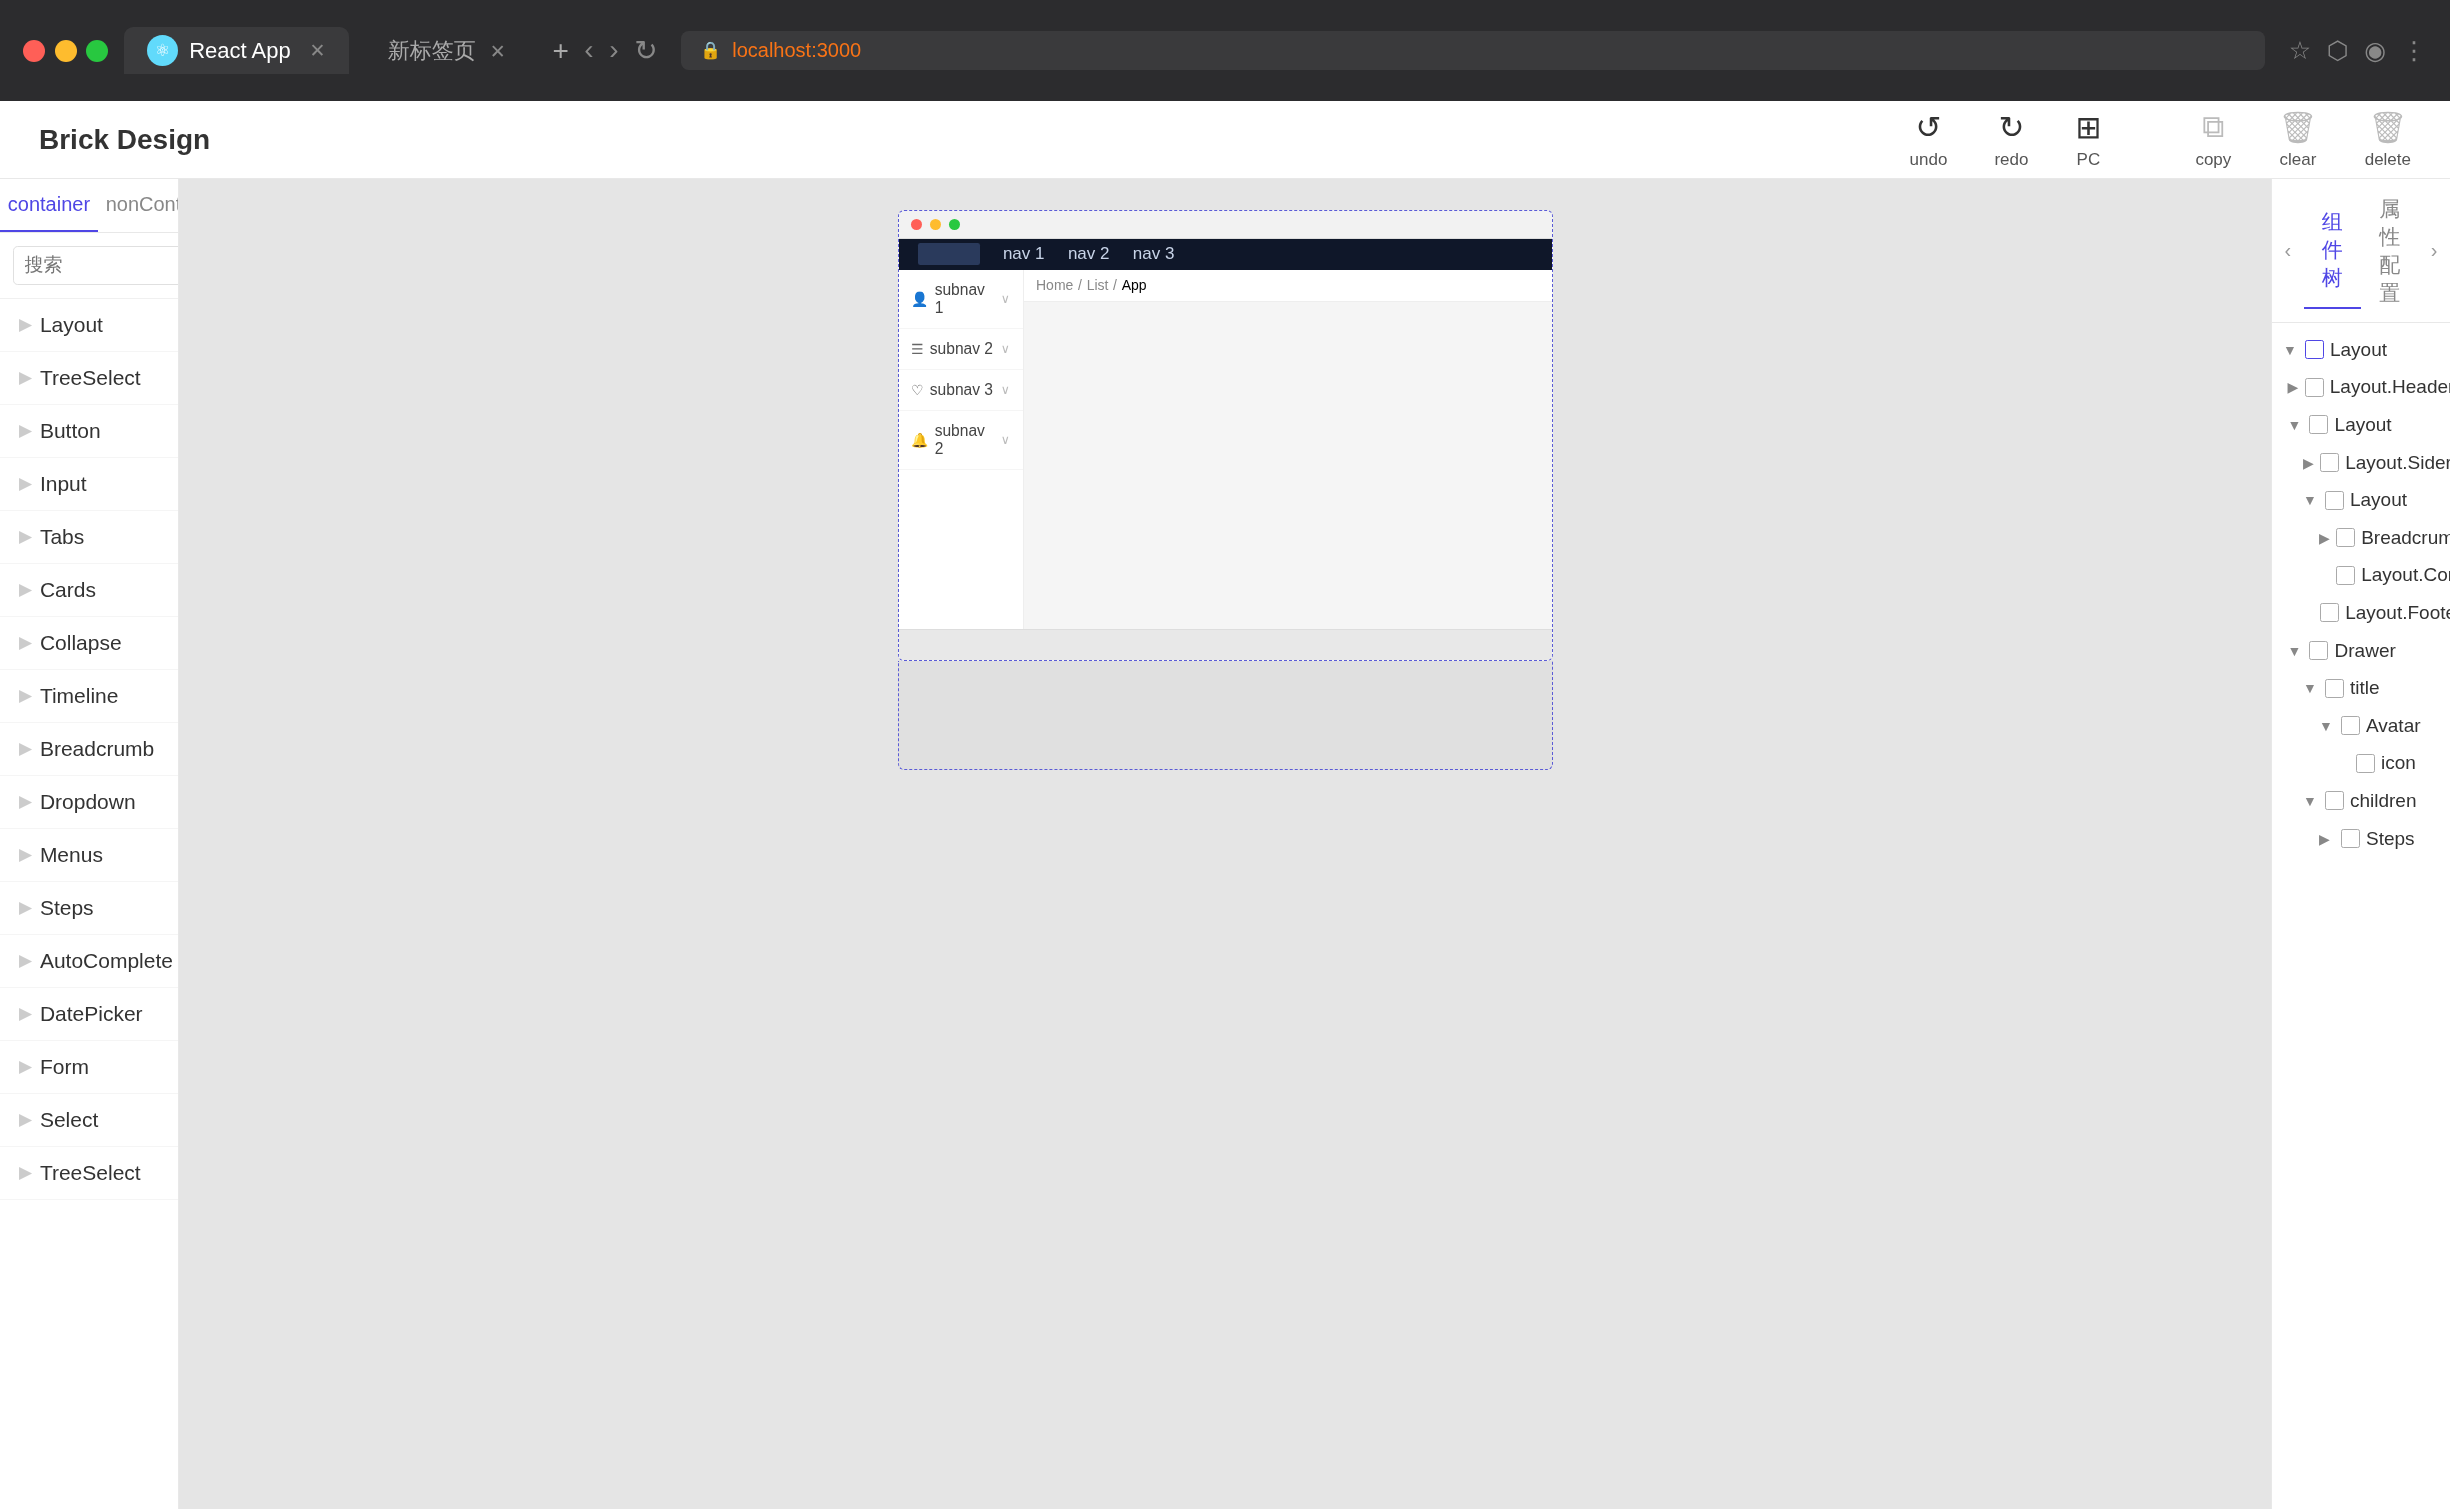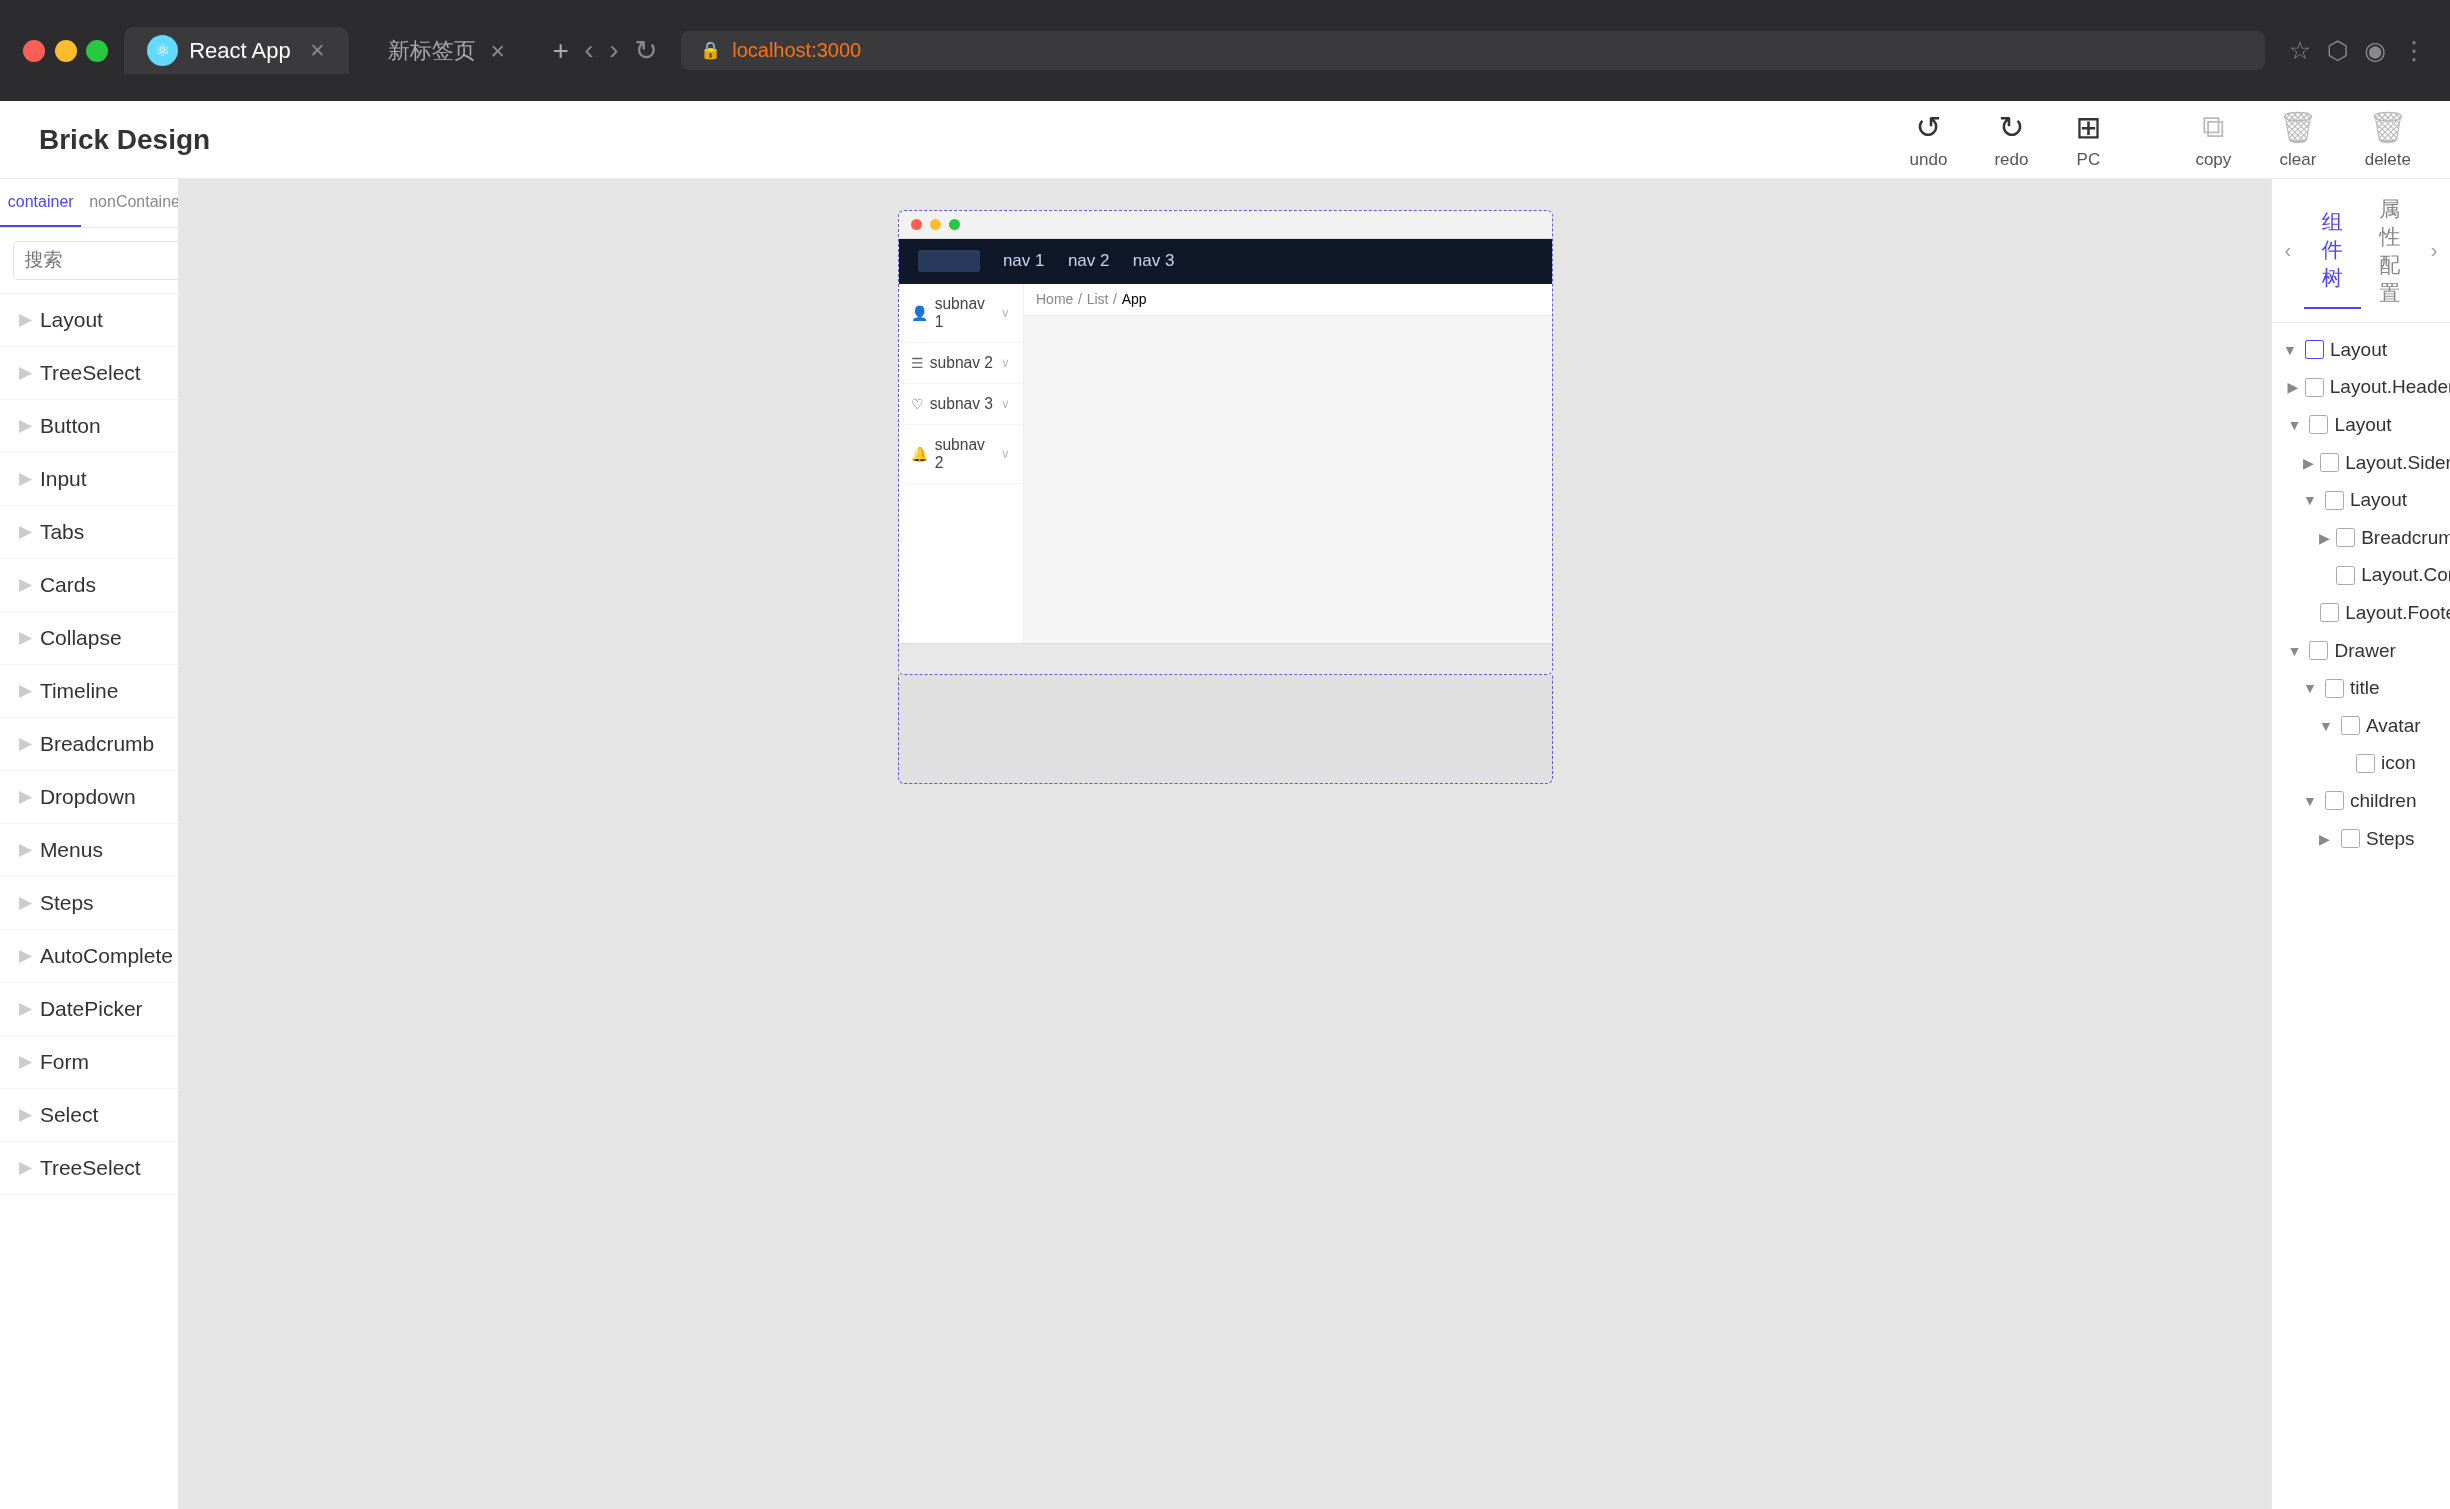--- a/index.html
+++ b/index.html
@@ -30,21 +30,21 @@
     .header-action-btn { display: flex; flex-direction: column; align-items: center; gap: 4.7px; cursor: pointer; color: #555; font-size: 17px; }
     .header-action-icon { font-size: 31px; color: #333; }
     .header-action-icon.disabled { color: #bbb; }
 
     
     .main-layout { display: flex; height: calc(1509px - 101px - 78px); }
 
     
     .left-sidebar { width: 179px; background: #fff; border-right: 0.8px solid #e8e8e8; display: flex; flex-direction: column; overflow-y: auto; }
     .sidebar-tabs { display: flex; border-bottom: 1.6px solid #e8e8e8; }
-    .sidebar-tab { flex: 1; text-align: right; padding: 14px 7.8px; font-size: 16px; color: #888; cursor: pointer; }
+    .sidebar-tab { flex: 1; text-align: right; padding: 14px 7.8px; font-size: 20px; color: #888; cursor: pointer; }
     .sidebar-tab.active { color: #4f46e5; border-bottom: 2.3px solid #4f46e5; }
     .sidebar-search { padding: 12.5px 12.5px; display: flex; align-items: center; border-bottom: 0.8px solid #f0f0f0; }
     .sidebar-search input { flex: 1; border: 0.8px solid #e0e0e0; border-radius: 4.7px; padding: 7.8px 11px; font-size: 19px; outline: none; }
     .sidebar-item { display: flex; align-items: center; padding: 14px 19px; font-size: 21px; color: #333; cursor: pointer; border-bottom: 0.8px solid #f5f5f5; }
     .sidebar-item-arrow { color: #ccc; font-size: 17px; margin-right: 7.8px; }
     .sidebar-item-label { flex: 1; }
 
     
     .right-panel { width: 179px; background: #fff; border-left: 0.8px solid #e8e8e8; display: flex; flex-direction: column; }
     .right-panel-header { display: flex; border-bottom: 1.6px solid #e8e8e8; align-items: center; }
@@ -62,21 +62,21 @@
     .indent-3 { padding-left: 47px; }
     .indent-4 { padding-left: 62px; }
 
     
     .canvas-outer { flex: 1; background: #e5e5e5; position: relative; display: flex; flex-direction: column; align-items: center; justify-content: flex-start; padding: 31px; overflow: hidden; }
     .preview-browser-bar { background: #f2f2f2; border-bottom: 0.8px solid #ddd; padding: 7.8px 12.5px; display: flex; align-items: center; gap: 7.8px; border-radius: 7.8px 7.8px 0 0; }
     .preview-dot { width: 11px; height: 11px; border-radius: 50%; }
     .preview-dot-red { background: #ff5f57; }
     .preview-dot-yellow { background: #febc2e; }
     .preview-dot-green { background: #28c840; }
-    .preview-nav-bar { background: #0f1729; display: flex; align-items: center; padding: 0 19px; height: 45px; gap: 23.4px; }
+    .preview-nav-bar { background: #0f1729; display: flex; align-items: center; padding: 0 19px; height: 31px; gap: 23.4px; }
     .preview-nav-logo { width: 62px; height: 22px; background: #2a3a5c; border-radius: 2.3px; }
     .preview-nav-link { color: #c8d4e8; font-size: 17px; cursor: pointer; }
     .preview-body { display: flex; height: 359px; }
     .preview-sider { width: 125px; background: #fff; border-right: 0.8px solid #eee; }
     .preview-subnav { display: flex; align-items: center; padding: 11px 12.5px; font-size: 15.6px; color: #444; gap: 6.2px; border-bottom: 0.8px solid #f5f5f5; cursor: pointer; }
     .preview-subnav-icon { font-size: 14px; color: #666; }
     .preview-subnav-chevron { margin-left: auto; color: #bbb; font-size: 12.5px; }
     .preview-main { flex: 1; background: #f5f5f5; display: flex; flex-direction: column; }
     .preview-breadcrumb { background: #fff; padding: 7.8px 12.5px; font-size: 14px; color: #888; display: flex; align-items: center; gap: 4.7px; border-bottom: 0.8px solid #eee; }
     .preview-content { flex: 1; background: #f5f5f5; }

